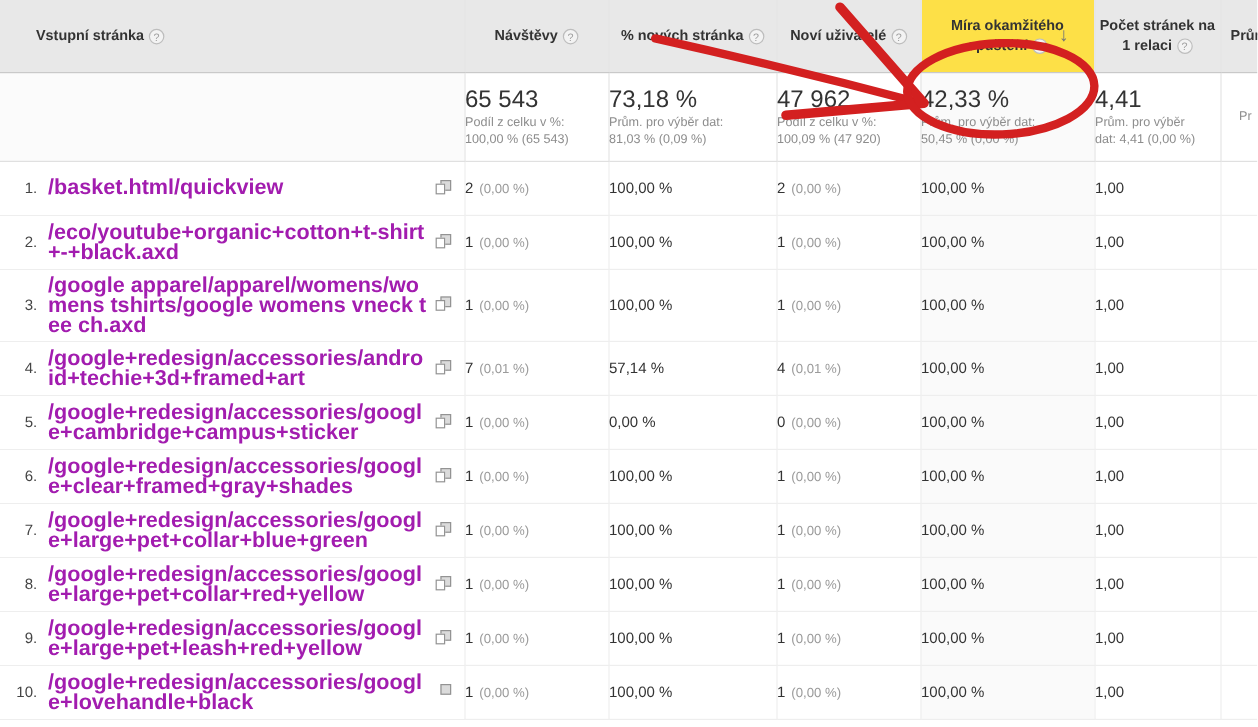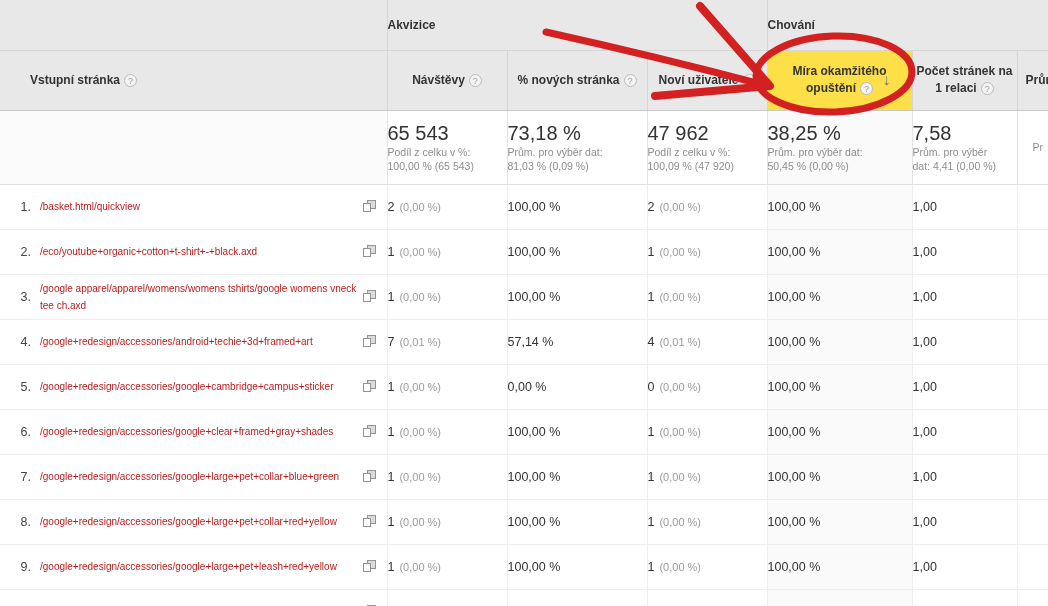--- a/index.html
+++ b/index.html
@@ -146,25 +146,26 @@
   .idx {
     width: 30px;
     flex: 0 0 30px;
     text-align: right;
     font-size: 12.5px;
     color: #444;
     padding-right: 9px;
   }
   .plink {
     flex: 1 1 auto;
-    color: #b91c1c;
-    font-size: 10px;
+    color: #a21caf;
+    font-size: 18px;
     line-height: 17px;
     word-break: break-all;
     cursor: pointer;
+    font-weight: bold;
   }
   .ext-icon {
     flex: 0 0 16px;
     width: 14px; height: 14px;
     margin-left: 6px;
     position: relative;
     opacity: .75;
   }
   .ext-icon i {
     position: absolute;
@@ -202,25 +203,20 @@
       <col class="c-dim">
         <col class="c-vis">
         <col class="c-new">
       <col class="c-users">
         <col class="c-bounce">
         <col class="c-pages">
         <col class="c-avg">
     </colgroup>
     <thead>
       <tr>
-        <th class="grp-cell dim"></th>
-        <th class="grp-cell" colspan="3">Akvizice</th>
-        <th class="grp-cell blank" colspan="3">Chování</th>
-      </tr>
-      <tr>
         <th class="mh first">
           <span class="mh-label">Vstupní stránka</span><span class="qm">?</span>
         </th>
         <th class="mh">
           <span class="mh-label">Návštěvy</span><span class="qm">?</span>
         </th>
         <th class="mh">
           <span class="mh-label">% nových stránka</span><span class="qm">?</span>
         </th>
         <th class="mh">
@@ -254,26 +250,26 @@
           <div class="sum-big">73,18 %</div>
           <div class="sum-sub">Prům. pro výběr dat:</div>
           <div class="sum-sub">81,03 % (0,09 %)</div>
         </td>
         <td class="sum">
           <div class="sum-big">47 962</div>
           <div class="sum-sub">Podíl z celku v %:</div>
           <div class="sum-sub">100,09 % (47 920)</div>
         </td>
         <td class="sum sorted">
-          <div class="sum-big">38,25 %</div>
+          <div class="sum-big">42,33 %</div>
           <div class="sum-sub">Prům. pro výběr dat:</div>
           <div class="sum-sub">50,45 % (0,00 %)</div>
         </td>
         <td class="sum">
-          <div class="sum-big">7,58</div>
+          <div class="sum-big">4,41</div>
           <div class="sum-sub">Prům. pro výběr</div>
           <div class="sum-sub">dat: 4,41 (0,00 %)</div>
         </td>
         <td class="sum tail">
           <div class="sum-big"></div>
           <div class="sum-sub">Pr</div>
         </td>
       </tr>
     </tbody>
     <tbody id="rows-body">

